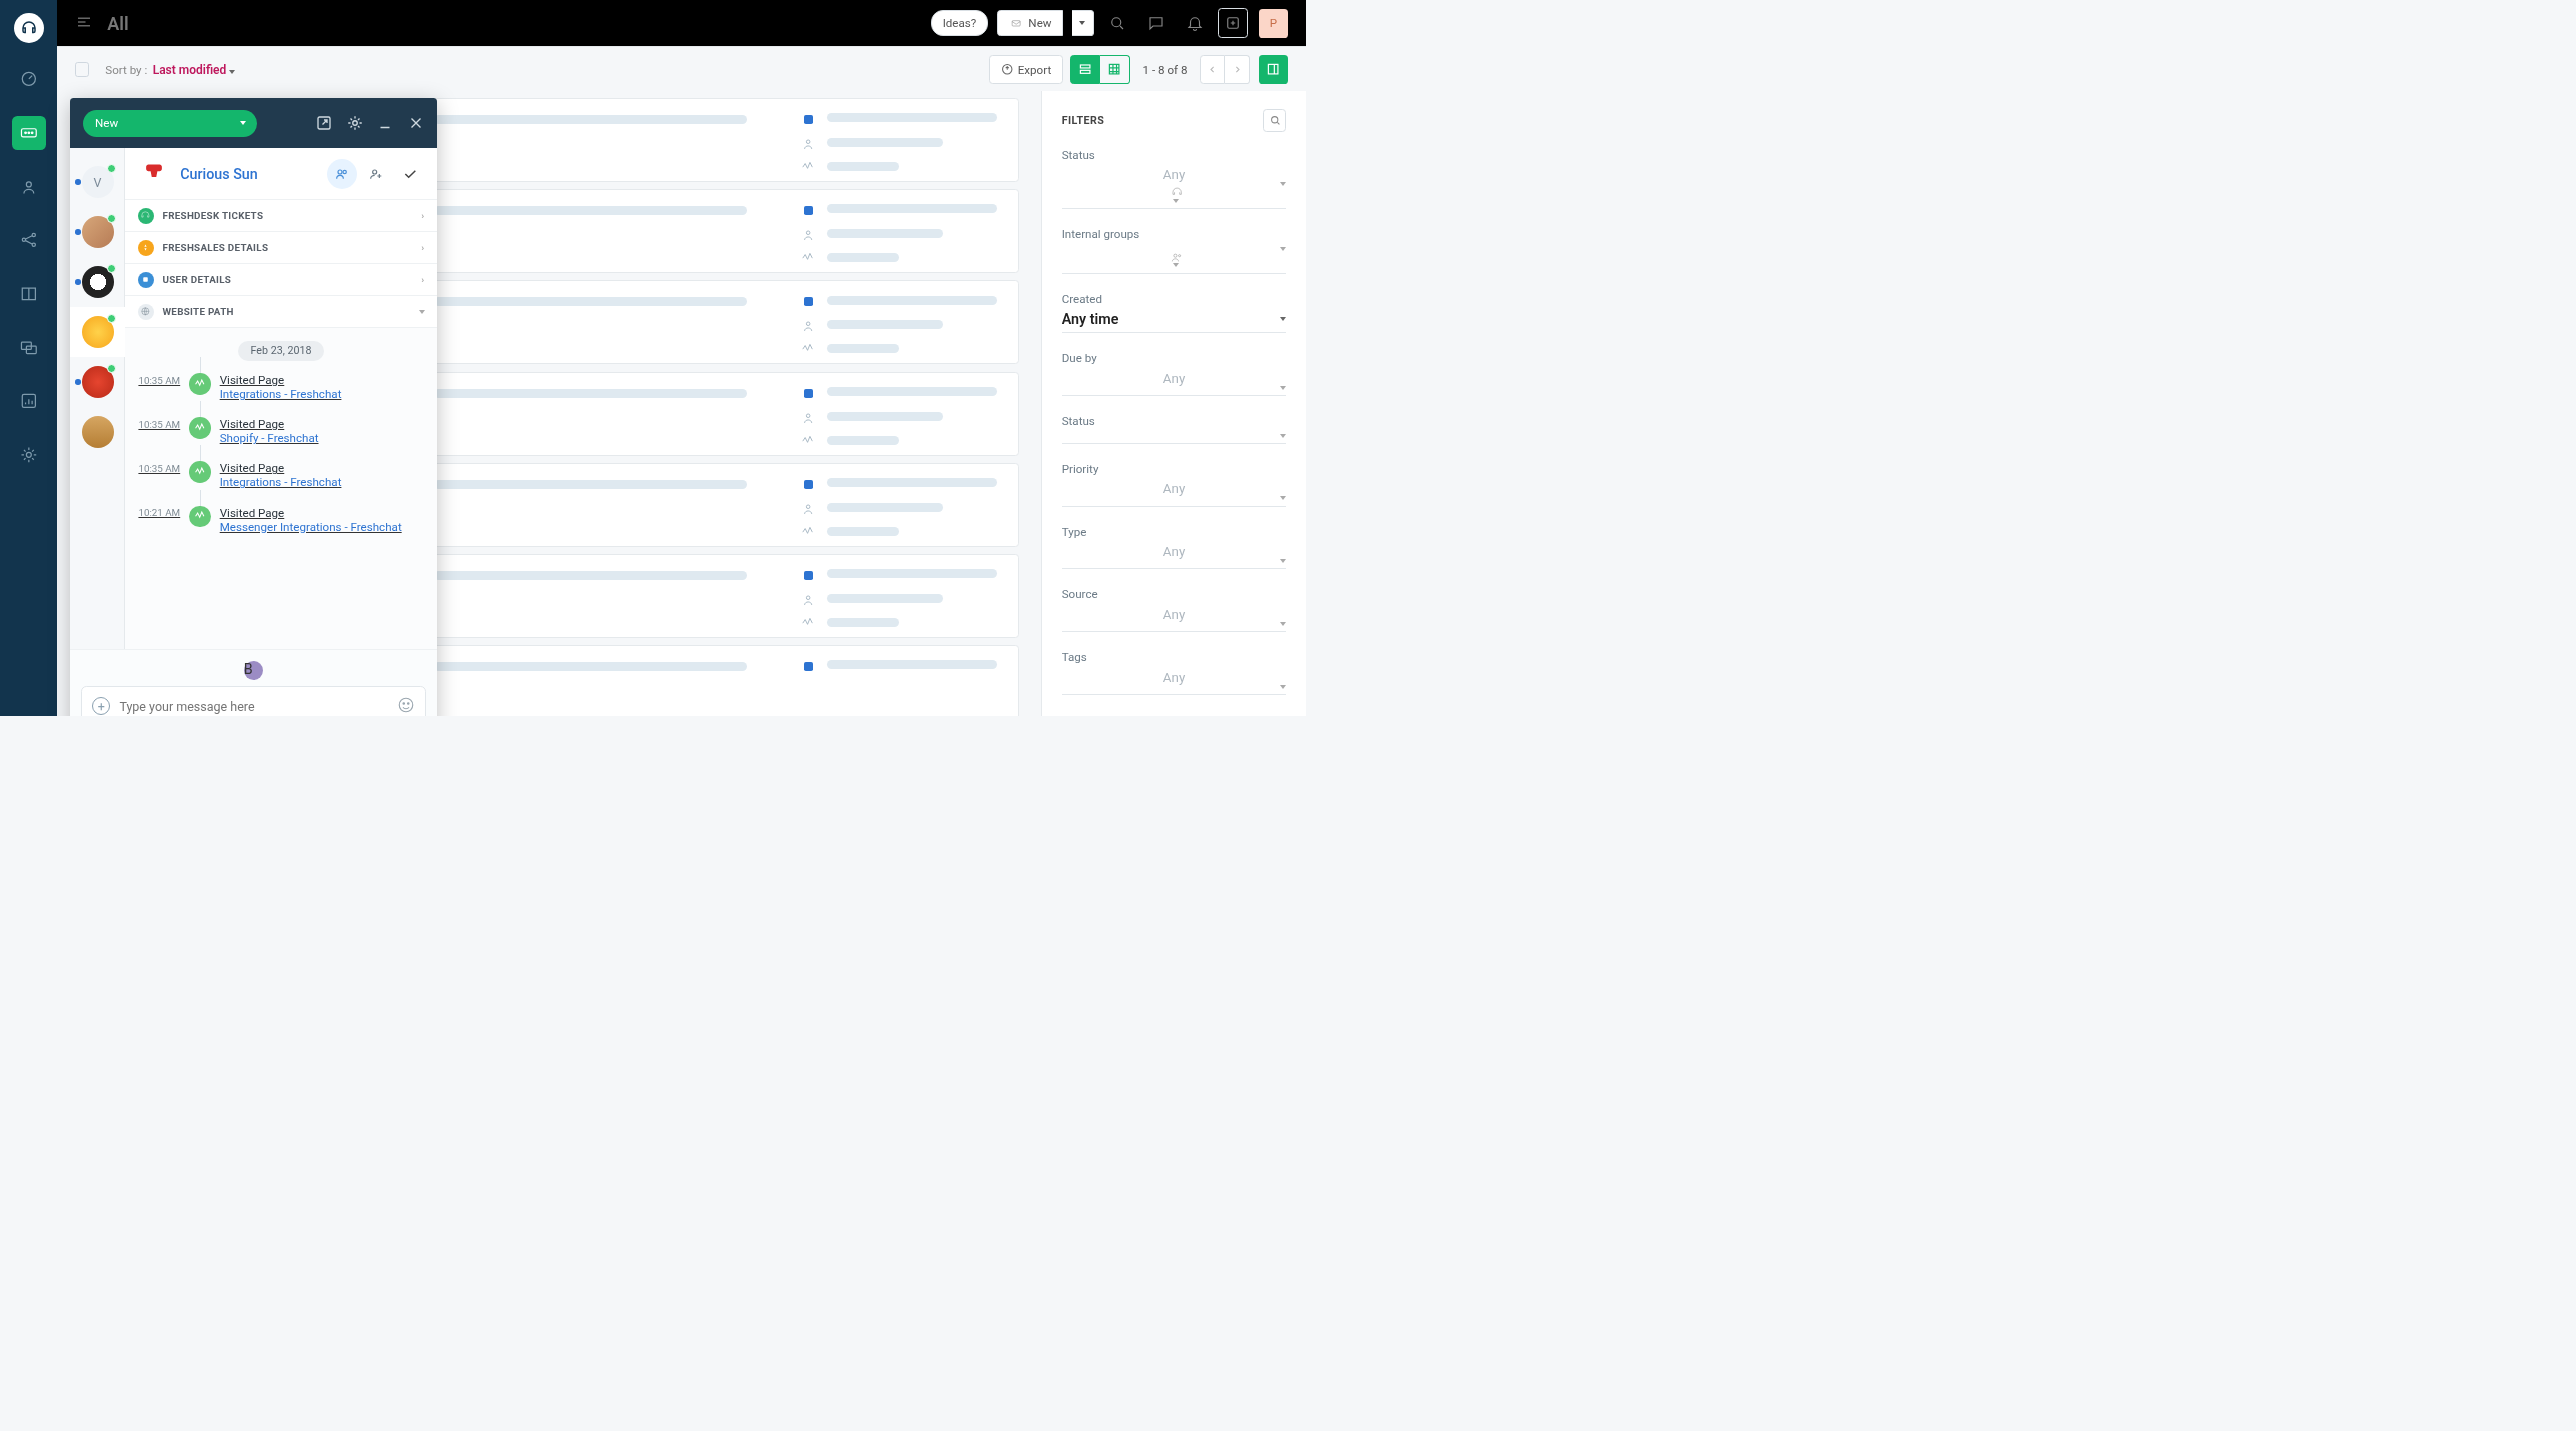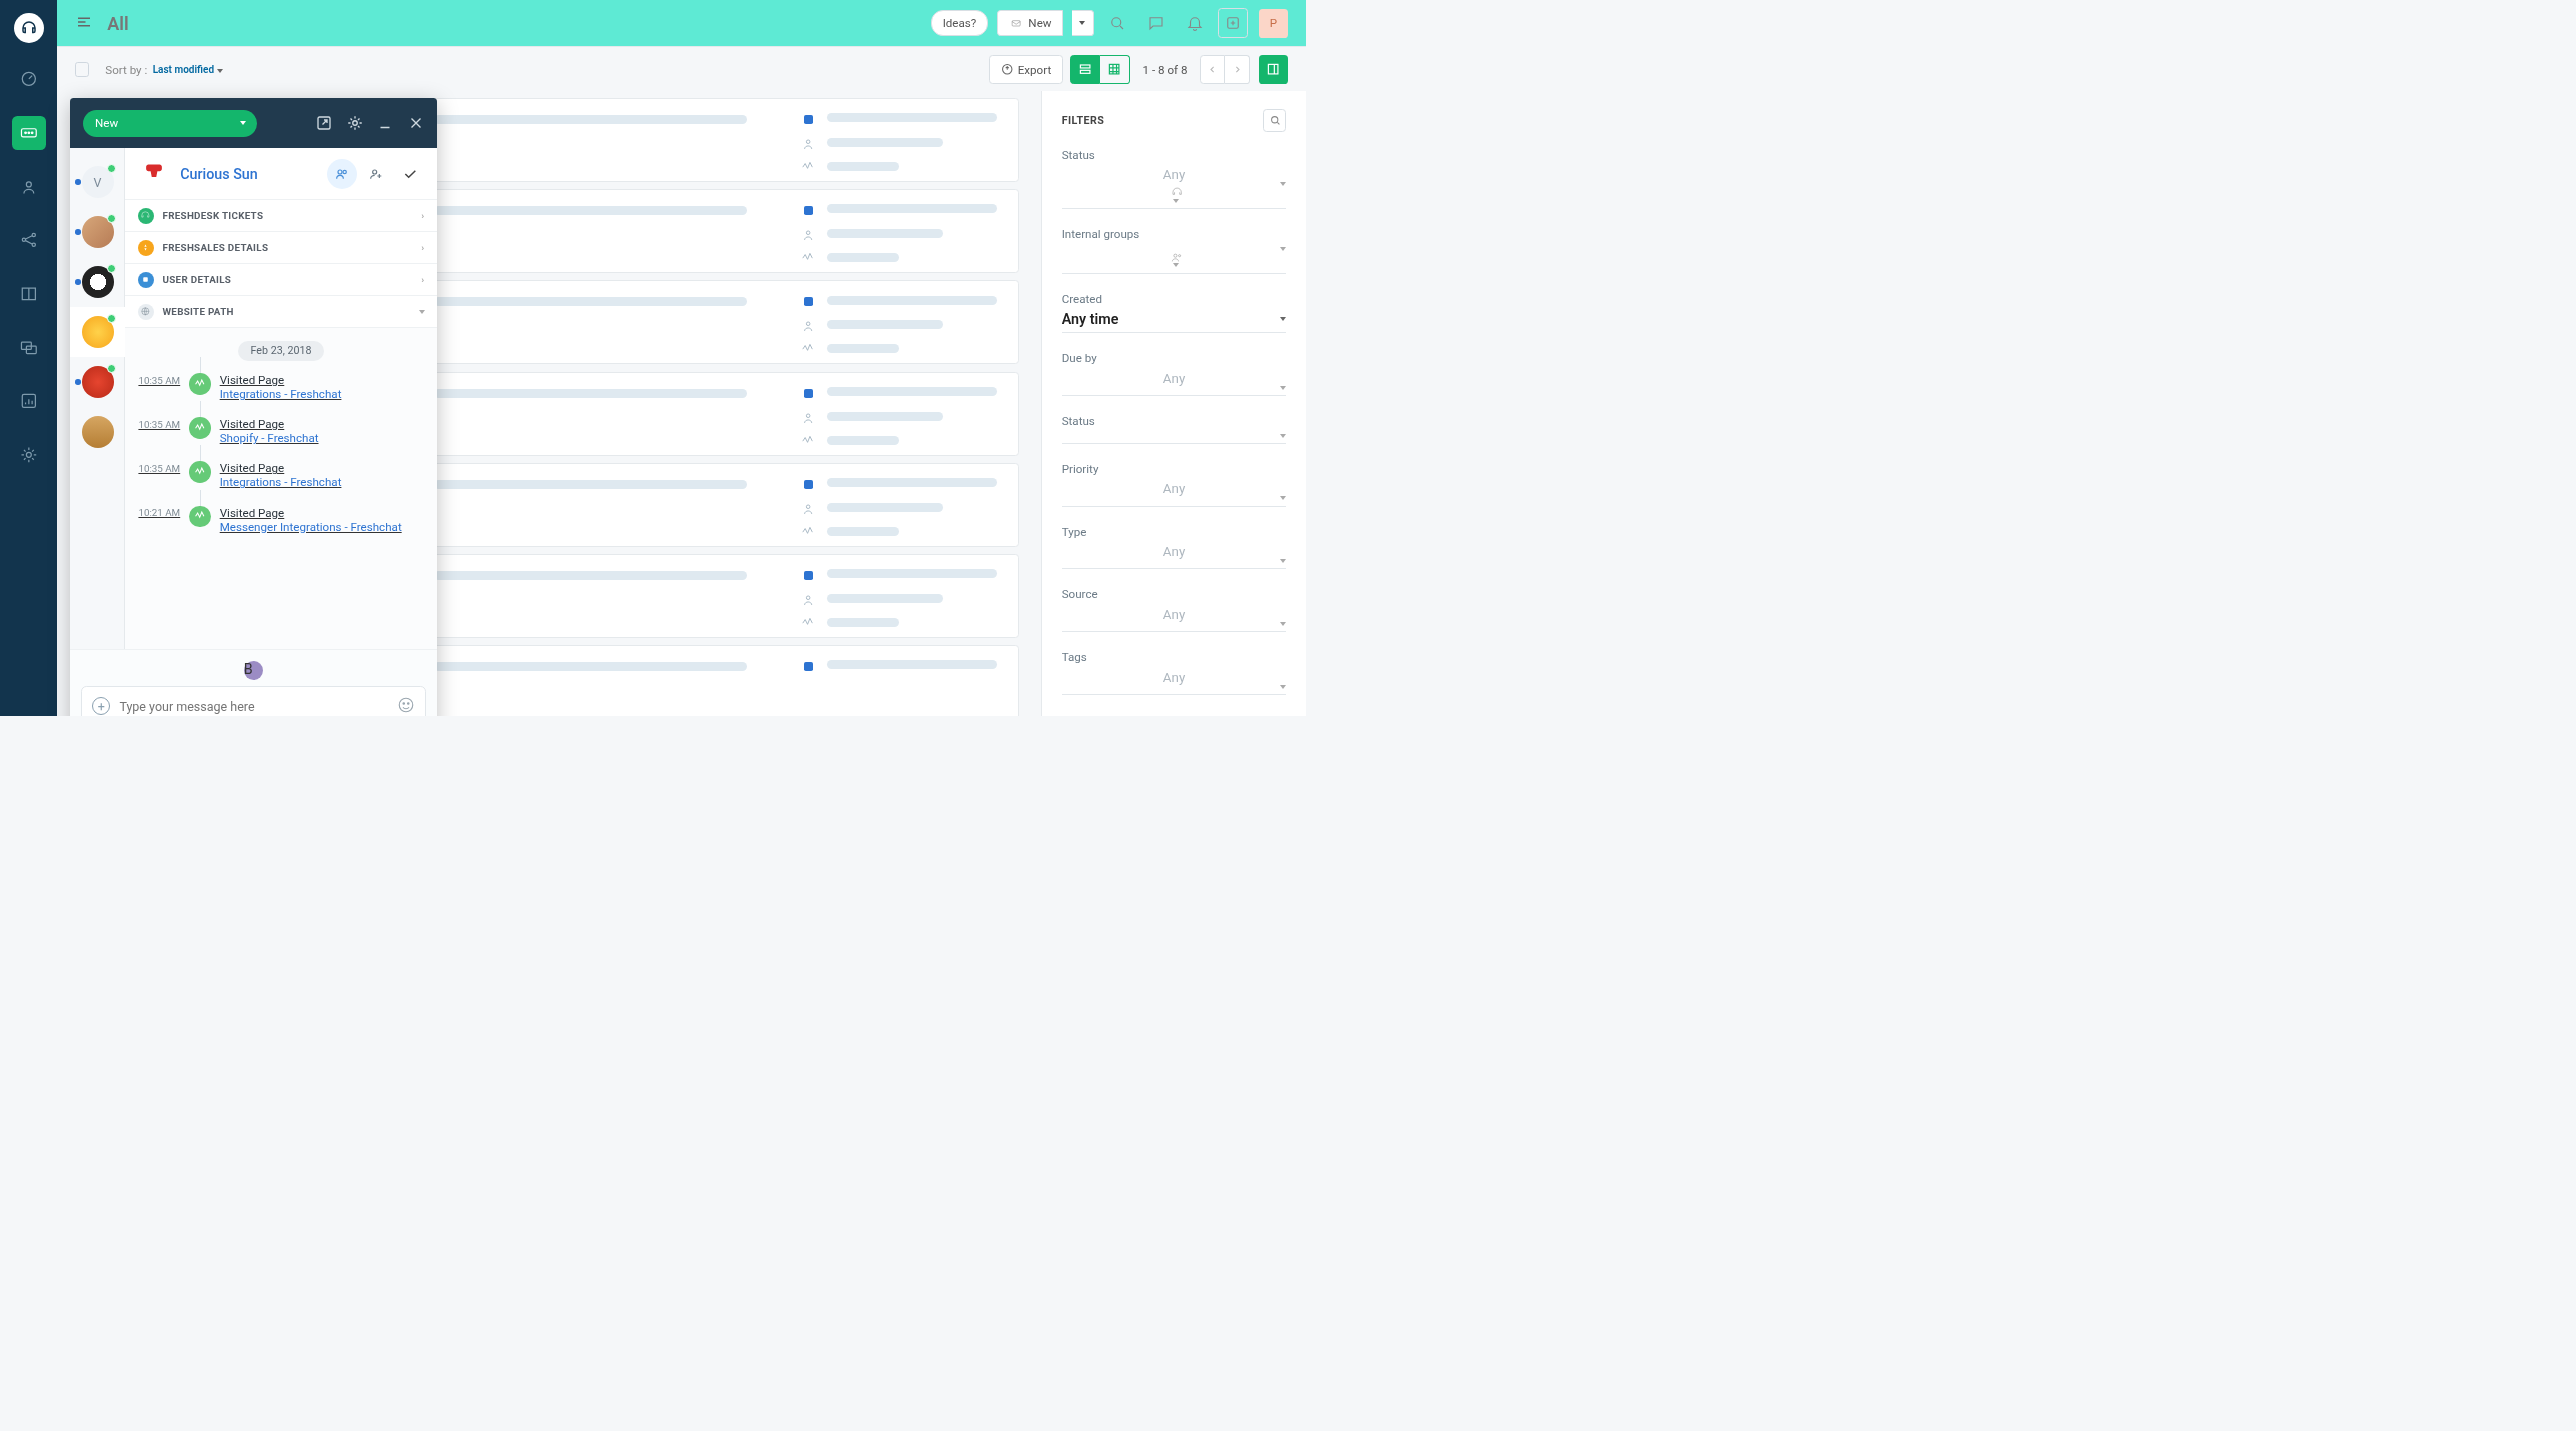--- a/index.html
+++ b/index.html
@@ -8,37 +8,37 @@
 
 .left-rail { position: absolute; left: 0; top: 0; width: 57px; height: 100%; background: #12344d; display: flex; flex-direction: column; align-items: center; padding-top: 12.5px; gap: 19.7px; }
 .left-rail .logo { width: 30px; height: 30px; border-radius: 50%; background: #fff; display: flex; align-items: center; justify-content: center; }
 .left-rail .logo svg { width: 18px; height: 18px; }
 .left-rail .nav-item { width: 34px; height: 34px; border-radius: 5.4px; display: flex; align-items: center; justify-content: center; cursor: pointer; }
 .left-rail .nav-item.active { background: #14b66c; }
 .left-rail .nav-item svg { width: 19.7px; height: 19.7px; stroke: #7f9bad; fill: none; stroke-width: 1.5; }
 .left-rail .nav-item.active svg { stroke: #fff; }
 
 
-.top-bar { position: absolute; left: 57px; right: 0; top: 0; height: 47px; background: #5eead4; border-bottom: 0.9px solid #e5e9ec; display: flex; align-items: center; padding: 0 18px; }
+.top-bar { position: absolute; left: 57px; right: 0; top: 0; height: 47px; background: #000000; border-bottom: 0.9px solid #e5e9ec; display: flex; align-items: center; padding: 0 18px; }
 .top-bar .menu-toggle { margin-right: 14.3px; cursor: pointer; }
 .top-bar .page-title { font-size: 18px; font-weight: 600; color: #777; }
 .top-bar .spacer { flex: 1; }
 .top-bar .top-btn { border: 0.9px solid #d9dfe4; background: #fff; padding: 5.4px 10.7px; border-radius: 12px; font-size: 11.6px; color: #555; cursor: pointer; margin-left: 9px; display: flex; align-items: center; gap: 5.4px; }
 .top-bar .new-group { display: flex; }
 .top-bar .new-group .top-btn:first-child { border-radius: 3.6px 0 0 3.6px; }
 .top-bar .new-group .caret-btn { border-left: none; border-radius: 0 3.6px 3.6px 0; padding: 5.4px 7.2px; }
 .top-bar .icon-btn { width: 32px; height: 32px; display: flex; align-items: center; justify-content: center; cursor: pointer; margin-left: 7.2px; }
 .top-bar .icon-btn svg { width: 18px; height: 18px; stroke: #888; fill: none; stroke-width: 1.5; }
 .top-bar .avatar-sq { width: 29px; height: 29px; background: #fbd6c8; border-radius: 3.6px; display: flex; align-items: center; justify-content: center; color: #c76e49; font-size: 11.6px; margin-left: 10.7px; }
 
 
 .toolbar { position: absolute; left: 57px; right: 0; top: 47px; height: 45px; display: flex; align-items: center; padding: 0 18px; }
 .toolbar .checkbox { width: 14.3px; height: 14.3px; border: 0.9px solid #cfd7df; border-radius: 2.7px; margin-right: 16px; cursor: pointer; }
 .toolbar .sort-label { color: #888; font-size: 11.6px; margin-right: 5.4px; }
-.toolbar .sort-val { color: #0369a1; font-size: 10px; font-weight: 600; cursor: pointer; }
+.toolbar .sort-val { color: #be185d; font-size: 12px; font-weight: 600; cursor: pointer; }
 .toolbar .spacer { flex: 1; }
 .toolbar .tool-btn { border: 0.9px solid #d9dfe4; background: #fff; padding: 6.3px 10.7px; border-radius: 3.6px; font-size: 11.6px; color: #555; cursor: pointer; margin-left: 7.2px; display: flex; align-items: center; gap: 4.5px; }
 .toolbar .view-switch { display: flex; margin-left: 7.2px; }
 .toolbar .view-switch .vs { width: 30px; height: 29px; border: 0.9px solid #14b66c; display: flex; align-items: center; justify-content: center; cursor: pointer; }
 .toolbar .view-switch .vs.active { background: #14b66c; }
 .toolbar .view-switch .vs:first-child { border-radius: 3.6px 0 0 3.6px; }
 .toolbar .view-switch .vs:last-child { border-radius: 0 3.6px 3.6px 0; border-left: none; }
 .toolbar .view-switch svg { width: 14.3px; height: 14.3px; }
 .toolbar .pager-text { font-size: 11.6px; color: #555; margin: 0 12.5px; }
 .toolbar .pager-btn { width: 25px; height: 29px; border: 0.9px solid #d9dfe4; background: #fff; display: flex; align-items: center; justify-content: center; cursor: pointer; }

